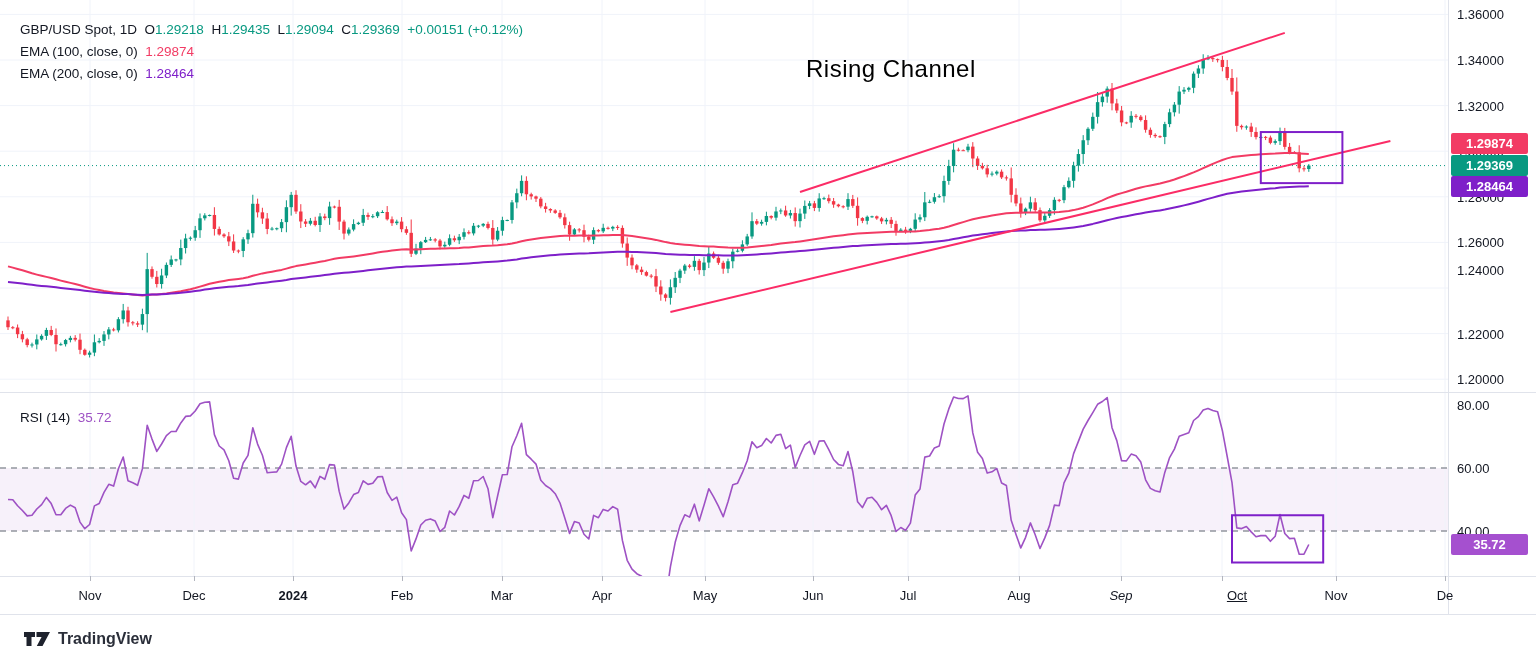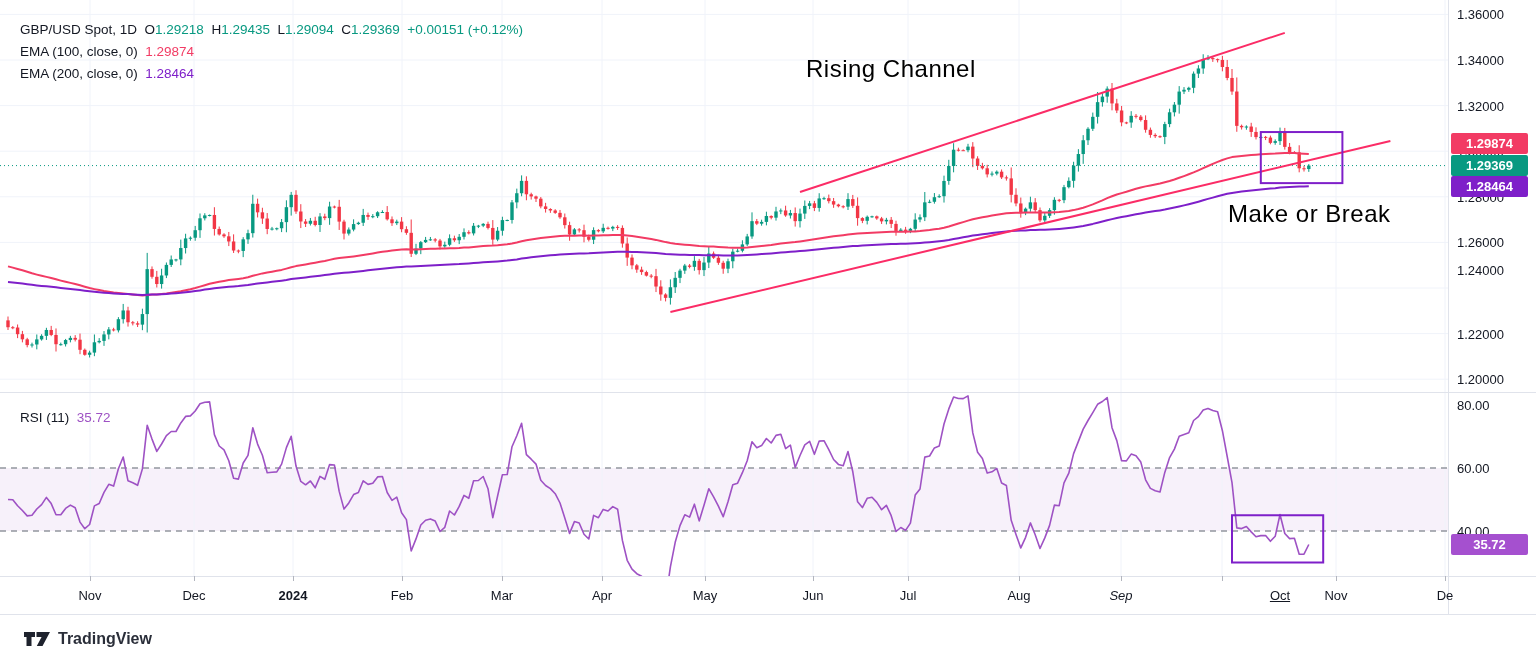--- a/index.html
+++ b/index.html
@@ -1170,24 +1170,23 @@
       <polyline points="8,107.5 12.8,107.8 17.6,113.8 22.4,118.5 27.2,123.9 32,123.2 36.8,117.0 41.6,112.6 46.4,105.4 51.199999999999996,111.6 56,122.7 60.8,122.7 65.6,116.4 70.4,113.1 75.2,115.8 80,130.1 84.8,136.7 89.6,132.5 94.39999999999999,113.9 99.2,111.5 104,100.4 108.8,92.3 113.6,94.1 118.39999999999999,76.7 123.19999999999999,65.0 128,88.8 132.8,90.7 137.6,93.3 142.4,76.9 147.2,33.3 152,47.1 156.79999999999998,59.4 161.6,52.0 166.4,43.6 171.2,39.5 176,39.5 180.79999999999998,30.9 185.6,24.4 190.4,23.9 195.2,19.0 200,11.8 204.79999999999998,10.2 209.6,9.9 214.4,42.6 219.2,54.0 224,57.9 228.79999999999998,68.7 233.6,86.3 238.39999999999998,87.1 243.2,71.0 248,63.4 252.79999999999998,35.8 257.6,52.1 262.4,63.2 267.2,80.7 272,80.3 276.8,79.9 281.59999999999997,72.1 286.4,55.6 291.2,44.3 296,74.1 300.8,89.4 305.59999999999997,92.8 310.4,89.0 315.2,95.8 320,84.4 324.8,87.3 329.59999999999997,72.6 334.4,73.0 339.2,99.4 344,117.1 348.8,110.9 353.59999999999997,102.6 358.4,100.5 363.2,88.8 368,92.4 372.8,91.3 377.59999999999997,84.9 382.4,84.5 387.2,100.5 392,108.4 396.8,105.2 401.59999999999997,120.7 406.4,127.6 411.2,159.0 416,146.9 420.8,133.0 425.59999999999997,128.2 430.4,126.9 435.2,129.1 440,139.5 444.8,135.3 449.59999999999997,119.0 454.4,123.0 459.2,114.4 464,103.4 468.79999999999995,106.3 473.59999999999997,88.8 478.4,88.5 483.2,84.5 488,96.7 492.79999999999995,125.7 497.59999999999997,104.0 502.4,82.7 507.2,82.5 512,54.7 516.8,43.7 521.6,31.3 526.4,62.6 531.1999999999999,67.2 536,72.1 540.8,88.3 545.6,93.5 550.4,96.6 555.1999999999999,101.7 560,111.0 564.8,125.9 569.6,141.4 574.4,129.6 579.1999999999999,131.0 584,142.2 588.8,147.0 593.6,123.4 598.4,125.7 603.1999999999999,117.4 608,119.0 612.8,114.6 617.6,117.2 622.4,148.4 627.1999999999999,168.3 632,177.2 636.8,181.7 641.6,184.3 646.4,188.0 651.1999999999999,188.6 656,198.8 660.8,205.4 665.6,208.0 670.4,174.9 675.1999999999999,150.3 680,133.6 684.8,122.8 689.6,125.1 694.4,112.2 699.1999999999999,128.9 704,113.2 708.8,96.7 713.6,104.8 718.4,114.2 723.1999999999999,124.7 728,109.7 732.8,92.8 737.6,91.2 742.4,80.7 747.1999999999999,68.7 752,49.8 756.8,55.7 761.6,53.6 766.4,46.5 771.1999999999999,51.0 776,43.4 780.8,42.2 785.6,56.6 790.4,53.1 795.1999999999999,75.5 800,63.5 804.8,52.8 809.6,49.3 814.4,62.3 819.1999999999999,49.1 824,48.7 828.8,57.6 833.6,67.5 838.4,72.4 843.1999999999999,73.7 848,59.6 852.8,79.8 857.6,109.8 862.4,115.6 867.1999999999999,106.3 872,105.2 876.8,110.4 881.6,117.7 886.4,113.3 891.1999999999999,123.7 896,139.5 900.8,135.5 905.6,138.4 910.4,131.1 915.1999999999999,103.1 920,97.0 924.8,65.1 929.5999999999999,64.0 934.4,55.9 939.1999999999999,54.1 944,32.0 948.8,16.9 953.5999999999999,5.0 958.4,6.5 963.1999999999999,6.6 968,3.9 972.8,40.9 977.5999999999999,60.3 982.4,66.4 987.1999999999999,81.1 992,79.8 996.8,76.4 1001.5999999999999,91.0 1006.4,93.5 1011.1999999999999,128.3 1016,142.4 1020.8,155.9 1025.6,145.3 1030.4,130.9 1035.2,142.8 1040,156.5 1044.8,145.9 1049.6,133.4 1054.3999999999999,113.1 1059.2,113.7 1064,90.9 1068.8,81.2 1073.6,61.6 1078.3999999999999,49.4 1083.2,37.1 1088,28.5 1092.8,20.6 1097.6,12.3 1102.3999999999999,9.5 1107.2,5.6 1112,35.7 1116.8,48.6 1121.6,68.7 1126.3999999999999,68.9 1131.2,62.1 1136,63.7 1140.8,70.1 1145.6,87.8 1150.3999999999999,96.4 1155.2,98.7 1160,100.0 1164.8,80.4 1169.6,65.6 1174.3999999999999,57.1 1179.2,44.3 1184,42.6 1188.8,40.8 1193.6,28.5 1198.3999999999999,24.6 1203.2,18.0 1208,16.4 1212.8,18.5 1217.6,19.8 1222.3999999999999,38.7 1227.2,64.5 1232,90.6 1236.8,135.9 1241.6,136.6 1246.3999999999999,134.5 1251.2,139.9 1256,144.8 1260.8,143.6 1265.6,143.6 1270.3999999999999,149.3 1275.2,144.3 1280,122.5 1284.8,141.5 1289.6,146.6 1294.3999999999999,146.2 1299.2,162.2 1304,162.1 1308.8,152.5" fill="none" stroke="#9e52c4" stroke-width="1.6" stroke-linejoin="round"></polyline>
       <rect x="1232" y="123.25" width="91.20000000000005" height="47.25" fill="none" stroke="#7e1fc9" stroke-width="2"></rect>
     </svg>
 
   <div class="divider" style="top:392px"></div>
   <div class="divider" style="top:576px"></div>
   <div class="divider" style="top:614px"></div>
   <div class="vdivider" style="left:1448px"></div>
 
   <div id="main-legend" class="legend" style="top:19px"><div><span style="color: rgb(19, 23, 34);">GBP/USD Spot, 1D</span><span style="color: rgb(19, 23, 34);">  O</span><span style="color: rgb(8, 153, 129);">1.29218</span><span style="color: rgb(19, 23, 34);">  H</span><span style="color: rgb(8, 153, 129);">1.29435</span><span style="color: rgb(19, 23, 34);">  L</span><span style="color: rgb(8, 153, 129);">1.29094</span><span style="color: rgb(19, 23, 34);">  C</span><span style="color: rgb(8, 153, 129);">1.29369</span><span style="color: rgb(8, 153, 129);">  +0.00151 (+0.12%)</span></div><div><span style="color: rgb(19, 23, 34);">EMA (100, close, 0)  </span><span style="color: rgb(242, 59, 100);">1.29874</span></div><div><span style="color: rgb(19, 23, 34);">EMA (200, close, 0)  </span><span style="color: rgb(126, 31, 201);">1.28464</span></div></div>
-  <div id="rsi-legend" class="legend" style="top:407px"><div><span style="color: rgb(19, 23, 34);">RSI (11)  </span><span style="color: rgb(158, 82, 196);">35.72</span></div></div>
+  <div id="rsi-legend" class="legend" style="top:407px"><div><span style="color: rgb(19, 23, 34);">RSI (14)  </span><span style="color: rgb(158, 82, 196);">35.72</span></div></div>
 
   <div class="annotation" style="left:806px;top:55px">Rising Channel</div>
-  <div class="annotation" style="left:1228px;top:200px">Make or Break</div>
 
   <div id="axis" class="axis">
       <div class="axis-label" style="top: 7.4px;">1.36000</div>
       <div class="axis-label" style="top: 53px;">1.34000</div>
       <div class="axis-label" style="top: 98.6px;">1.32000</div>
       <div class="axis-label" style="top: 144.2px;">1.30000</div>
       <div class="axis-label" style="top: 189.8px;">1.28000</div>
       <div class="axis-label" style="top: 235.4px;">1.26000</div>
       <div class="axis-label" style="top: 263px;">1.24000</div>
       <div class="axis-label" style="top: 326.6px;">1.22000</div>
@@ -1218,21 +1217,21 @@
       <div class="t-label" style="left: 705px;">May</div>
       <div class="tick" style="left: 813px;"></div>
       <div class="t-label" style="left: 813px;">Jun</div>
       <div class="tick" style="left: 908px;"></div>
       <div class="t-label" style="left: 908px;">Jul</div>
       <div class="tick" style="left: 1019px;"></div>
       <div class="t-label" style="left: 1019px;">Aug</div>
       <div class="tick" style="left: 1121px;"></div>
       <div class="t-label" style="left: 1121px; font-style: italic;">Sep</div>
       <div class="tick" style="left: 1222px;"></div>
-      <div class="t-label" style="left: 1280px; text-decoration: underline;">Oct</div>
+      <div class="t-label" style="left: 1237px; text-decoration: underline;">Oct</div>
       <div class="tick" style="left: 1336px;"></div>
       <div class="t-label" style="left: 1336px;">Nov</div>
       <div class="tick" style="left: 1445px;"></div>
       <div class="t-label" style="left: 1445px;">De</div>
     </div>
 
   <div class="footer">
     <svg width="26" height="16" viewBox="0 0 26 16">
       <path d="M0 1 H11 V6 H7.5 V15 H2.5 V6 H0 Z" fill="#1e222d"></path>
       <path d="M12.5 1 H26 L18.5 15 H12.8 L17.6 6 H12.5 Z" fill="#1e222d"></path>

